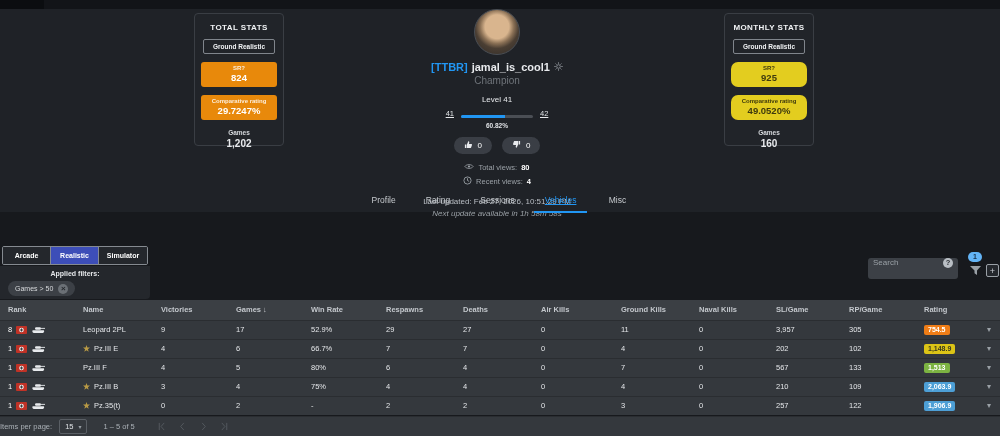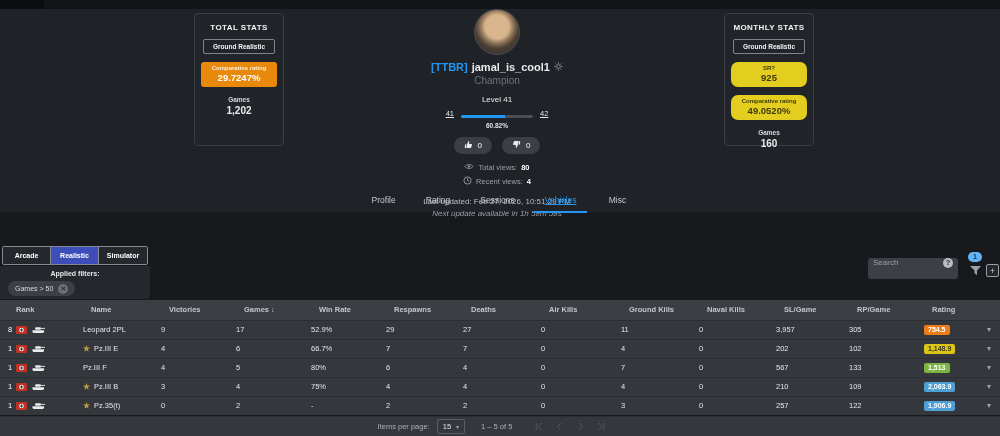--- a/index.html
+++ b/index.html
@@ -68,48 +68,52 @@
   .search-box { position:absolute; left:868px; top:258px; width:90px; height:21px; background:#3c4046; border-radius:3px; display:flex; align-items:flex-start; padding:0 5px; }
   .search-box input { flex:1; min-width:0; background:transparent; border:none; outline:none; color:#e8eaed; font-size:8px; font-family:inherit; }
   .search-box input::placeholder { color:#9aa0a6; }
   .search-help { width:10px; height:10px; border-radius:50%; background:#b9bec4; color:#2b2e33; font-size:7.5px; font-weight:bold; line-height:10px; text-align:center; flex:none; }
   .filter-btn { position:absolute; left:967px; top:264px; width:16px; height:13px; background:none; border:none; cursor:pointer; padding:0; }
   .filter-badge { position:absolute; left:968px; top:252px; min-width:14px; height:10px; background:#63b4f6; border-radius:5px; color:#17314a; font-size:7px; font-weight:bold; text-align:center; line-height:10px; }
   .add-btn { position:absolute; left:986px; top:264px; width:13px; height:13px; border:1px solid #9aa0a6; border-radius:2px; background:#24272c; color:#c9cdd2; font-size:9px; line-height:10px; text-align:center; cursor:pointer; padding:0; font-family:inherit; }
 
   
   .vtable { position:absolute; left:0; top:300px; width:1000px; border-collapse:collapse; table-layout:fixed; }
-  .vtable th { background:#3b3f44; font-size:7.5px; color:#c3c7cc; font-weight:bold; text-align:left; height:20px; padding:0 0 0 16px; cursor:pointer; white-space:nowrap; }
+  .vtable th { background:#3b3f44; font-size:7.5px; color:#c3c7cc; font-weight:bold; text-align:left; height:20px; padding:0 0 0 8px; cursor:pointer; white-space:nowrap; }
   .vtable td { background:#34383d; font-size:7.5px; color:#e4e6e9; height:19px; padding:0 0 0 8px; border-top:1px solid #2a2d31; white-space:nowrap; }
   .sort-arrow { color:#c3c7cc; }
   .cflex { display:flex; align-items:center; gap:4px; }
   .rank-num { color:#fff; }
   .chip-rating { display:inline-block; border-radius:2px; padding:1.5px 4px; font-size:7px; font-weight:bold; }
   .row-chevron { color:#9aa0a6; font-size:8px; }
   .vtable td.exp { text-align:center; padding:0; cursor:pointer; }
 
   
-  .tfooter { position:absolute; left:0; top:416px; width:1000px; height:20px; background:#34383d; border-top:1px solid #2a2d31; display:flex; align-items:center; justify-content:center; font-size:7.5px; color:#aab0b6; padding-right:10px; }
+  .tfooter { position:absolute; left:0; top:416px; width:1000px; height:20px; background:#34383d; border-top:1px solid #2a2d31; display:flex; align-items:center; justify-content:flex-start; font-size:7.5px; color:#aab0b6; padding-right:10px; }
   .pp-select { display:inline-flex; align-items:center; gap:5px; border:1px solid #5a5f65; border-radius:2px; padding:2px 5px; margin:0 16px 0 7px; color:#dfe2e5; cursor:pointer; }
   .pp-select .car { font-size:6px; color:#9aa0a6; }
   .range-label { margin-right:16px; }
   .nav-btn { background:none; border:none; padding:0; margin:0 6px; cursor:default; line-height:0; }
 </style>
 </head>
 <body>
 
 <div class="screen">
   <div class="top-strip"></div>
   <div class="corner-block"></div>
 
   <section class="profile-area">
 
     <div class="stats-card total">
       <div class="card-title">TOTAL STATS</div>
       <div class="mode-pill">Ground Realistic</div>
+      <div class="stat-box orange">
+        <div class="lbl">SR?</div>
+        <div class="val">824</div>
+      </div>
       <div class="stat-box orange">
         <div class="lbl">Comparative rating</div>
         <div class="val">29.7247%</div>
       </div>
       <div class="games-lbl">Games</div>
       <div class="games-val">1,202</div>
     </div>
 
     <div class="stats-card monthly">
       <div class="card-title">MONTHLY STATS</div>

